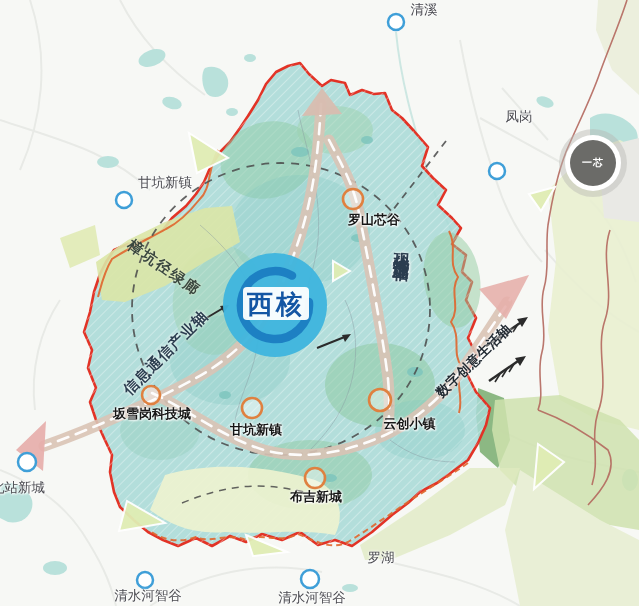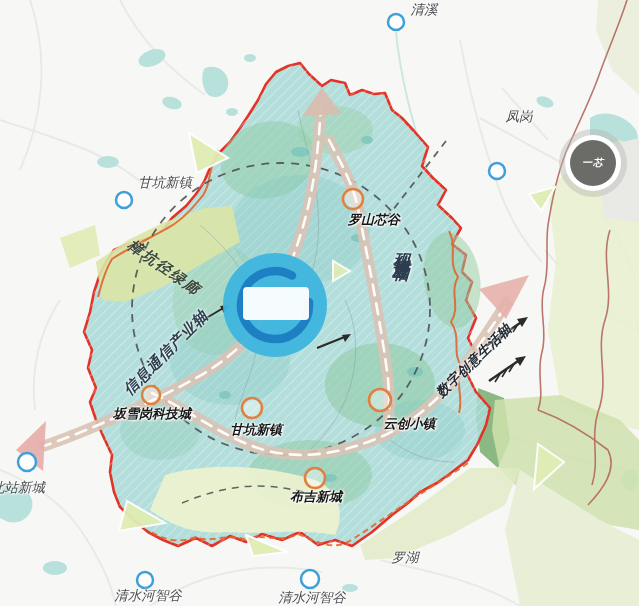--- a/index.html
+++ b/index.html
@@ -1,17 +1,17 @@
 <!DOCTYPE html>
 <html><head>
 <meta charset="utf-8">
 <style>
   html,body{margin:0;padding:0;background:#ffffff;}
   .stage{position:relative;width:639px;height:606px;overflow:hidden;
-         font-family:"Liberation Sans","DejaVu Sans",sans-serif;background:#f7f8f5;font-style:italic;}
+         font-family:"Liberation Sans","DejaVu Sans",sans-serif;background:#f7f8f5;}
   .stage svg{position:absolute;left:0;top:0;}
   .lbl{position:absolute;white-space:nowrap;transform:translate(-50%,-50%);pointer-events:none;}
   .district{color:#4a4a50;font-size:13.5px;font-weight:500;
             text-shadow:0 0 3px #fff,0 0 3px #fff,1px 1px 2px #fff;}
   .node{color:#161616;font-size:13px;font-weight:700;
         text-shadow:0 0 3px #fff,0 0 3px #fff,1px 1px 2px #fff;}
   .axis{color:#2c3e50;font-size:15px;font-weight:700;letter-spacing:1px;
         text-shadow:0 0 3px rgba(255,255,255,.85),0 0 4px rgba(255,255,255,.7);}
   .greenway{color:#3a473f;font-size:15px;font-weight:700;letter-spacing:2px;
         text-shadow:0 0 3px rgba(235,242,210,.9);}
@@ -194,29 +194,30 @@
     <circle cx="593" cy="163" r="34" fill="rgba(185,185,180,0.45)"></circle>
     <circle cx="593" cy="163" r="28" fill="#ffffff"></circle>
     <circle cx="593" cy="163" r="23" fill="#6b6b68"></circle>
   </g>
 </svg>
 
 <div class="lbl district" style="left:424px;top:10px;">清溪</div>
 <div class="lbl district" style="left:519px;top:117px;">凤岗</div>
 <div class="lbl district" style="left:165px;top:183px;">甘坑新镇</div>
 <div class="lbl district beizhan" style="left:-9px;top:479px;">北站新城</div>
-<div class="lbl district" style="left:381px;top:558px;margin-left:24px;">罗湖</div>
+<div class="lbl district" style="left:381px;top:558px;">罗湖</div>
 <div class="lbl district" style="left:148px;top:596px;">清水河智谷</div>
 <div class="lbl district" style="left:312px;top:598px;">清水河智谷</div>
 
 <div class="lbl node" style="left:374px;top:220px;">罗山芯谷</div>
 <div class="lbl node" style="left:152px;top:414px;">坂雪岗科技城</div>
 <div class="lbl node" style="left:256px;top:430px;">甘坑新镇</div>
 <div class="lbl node" style="left:392px;top:424px;padding-left:35px;">云创小镇</div>
 <div class="lbl node" style="left:316px;top:497px;">布吉新城</div>
 
 <div class="lbl axis" style="left:166px;top:353px;transform:translate(-50%,-50%) rotate(-45deg);">信息通信产业轴</div>
 <div class="lbl greenway" style="left:164px;top:268px;transform:translate(-50%,-50%) rotate(35deg);">樟坑径绿廊</div>
 <div class="lbl axis axis-vert" style="left:402px;top:240px;transform:translate(-50%,0) rotate(4deg);">现代物流产业轴</div>
 <div class="lbl axis" style="left:474px;top:361px;font-size:13.5px;letter-spacing:0.5px;color:#222b33;transform:translate(-50%,-50%) rotate(-44deg);">数字创意生活轴</div>
 
+<div class="lbl core-label" style="left:276px;top:304px;">西核</div>
 <div class="lbl one-core-label" style="left:593px;top:163px;">一芯</div>
 </div>
 
 </body></html>

